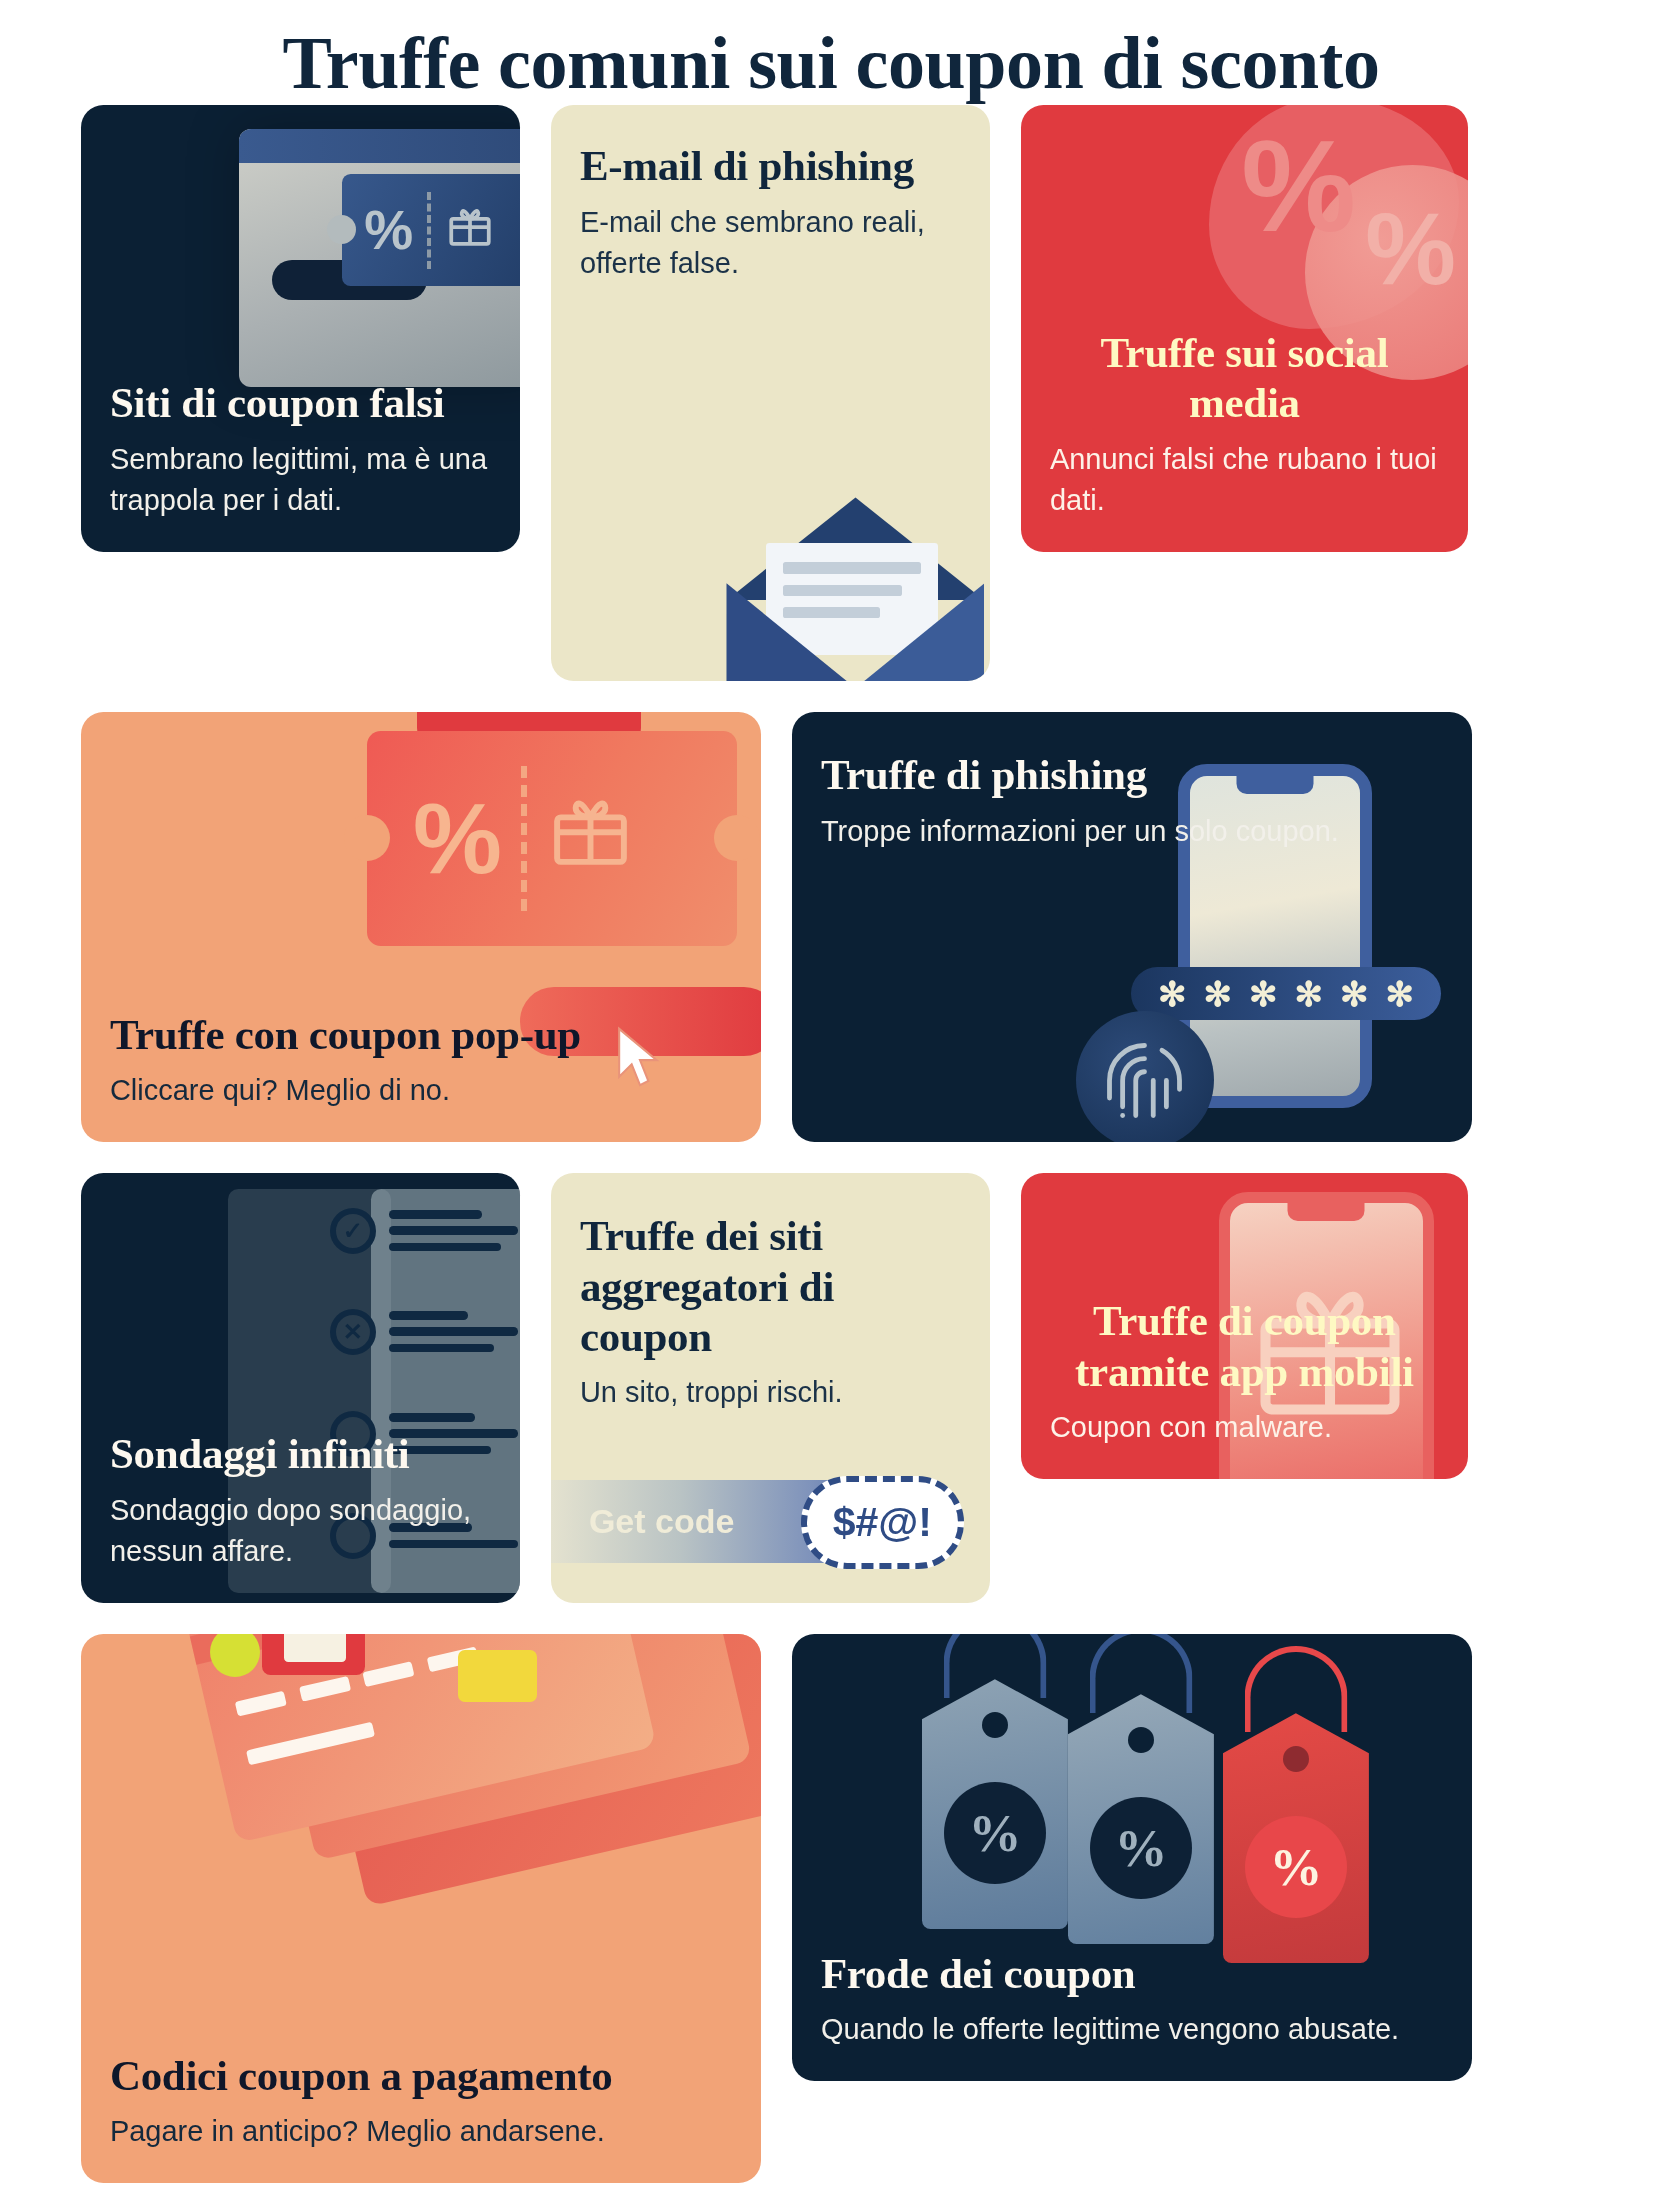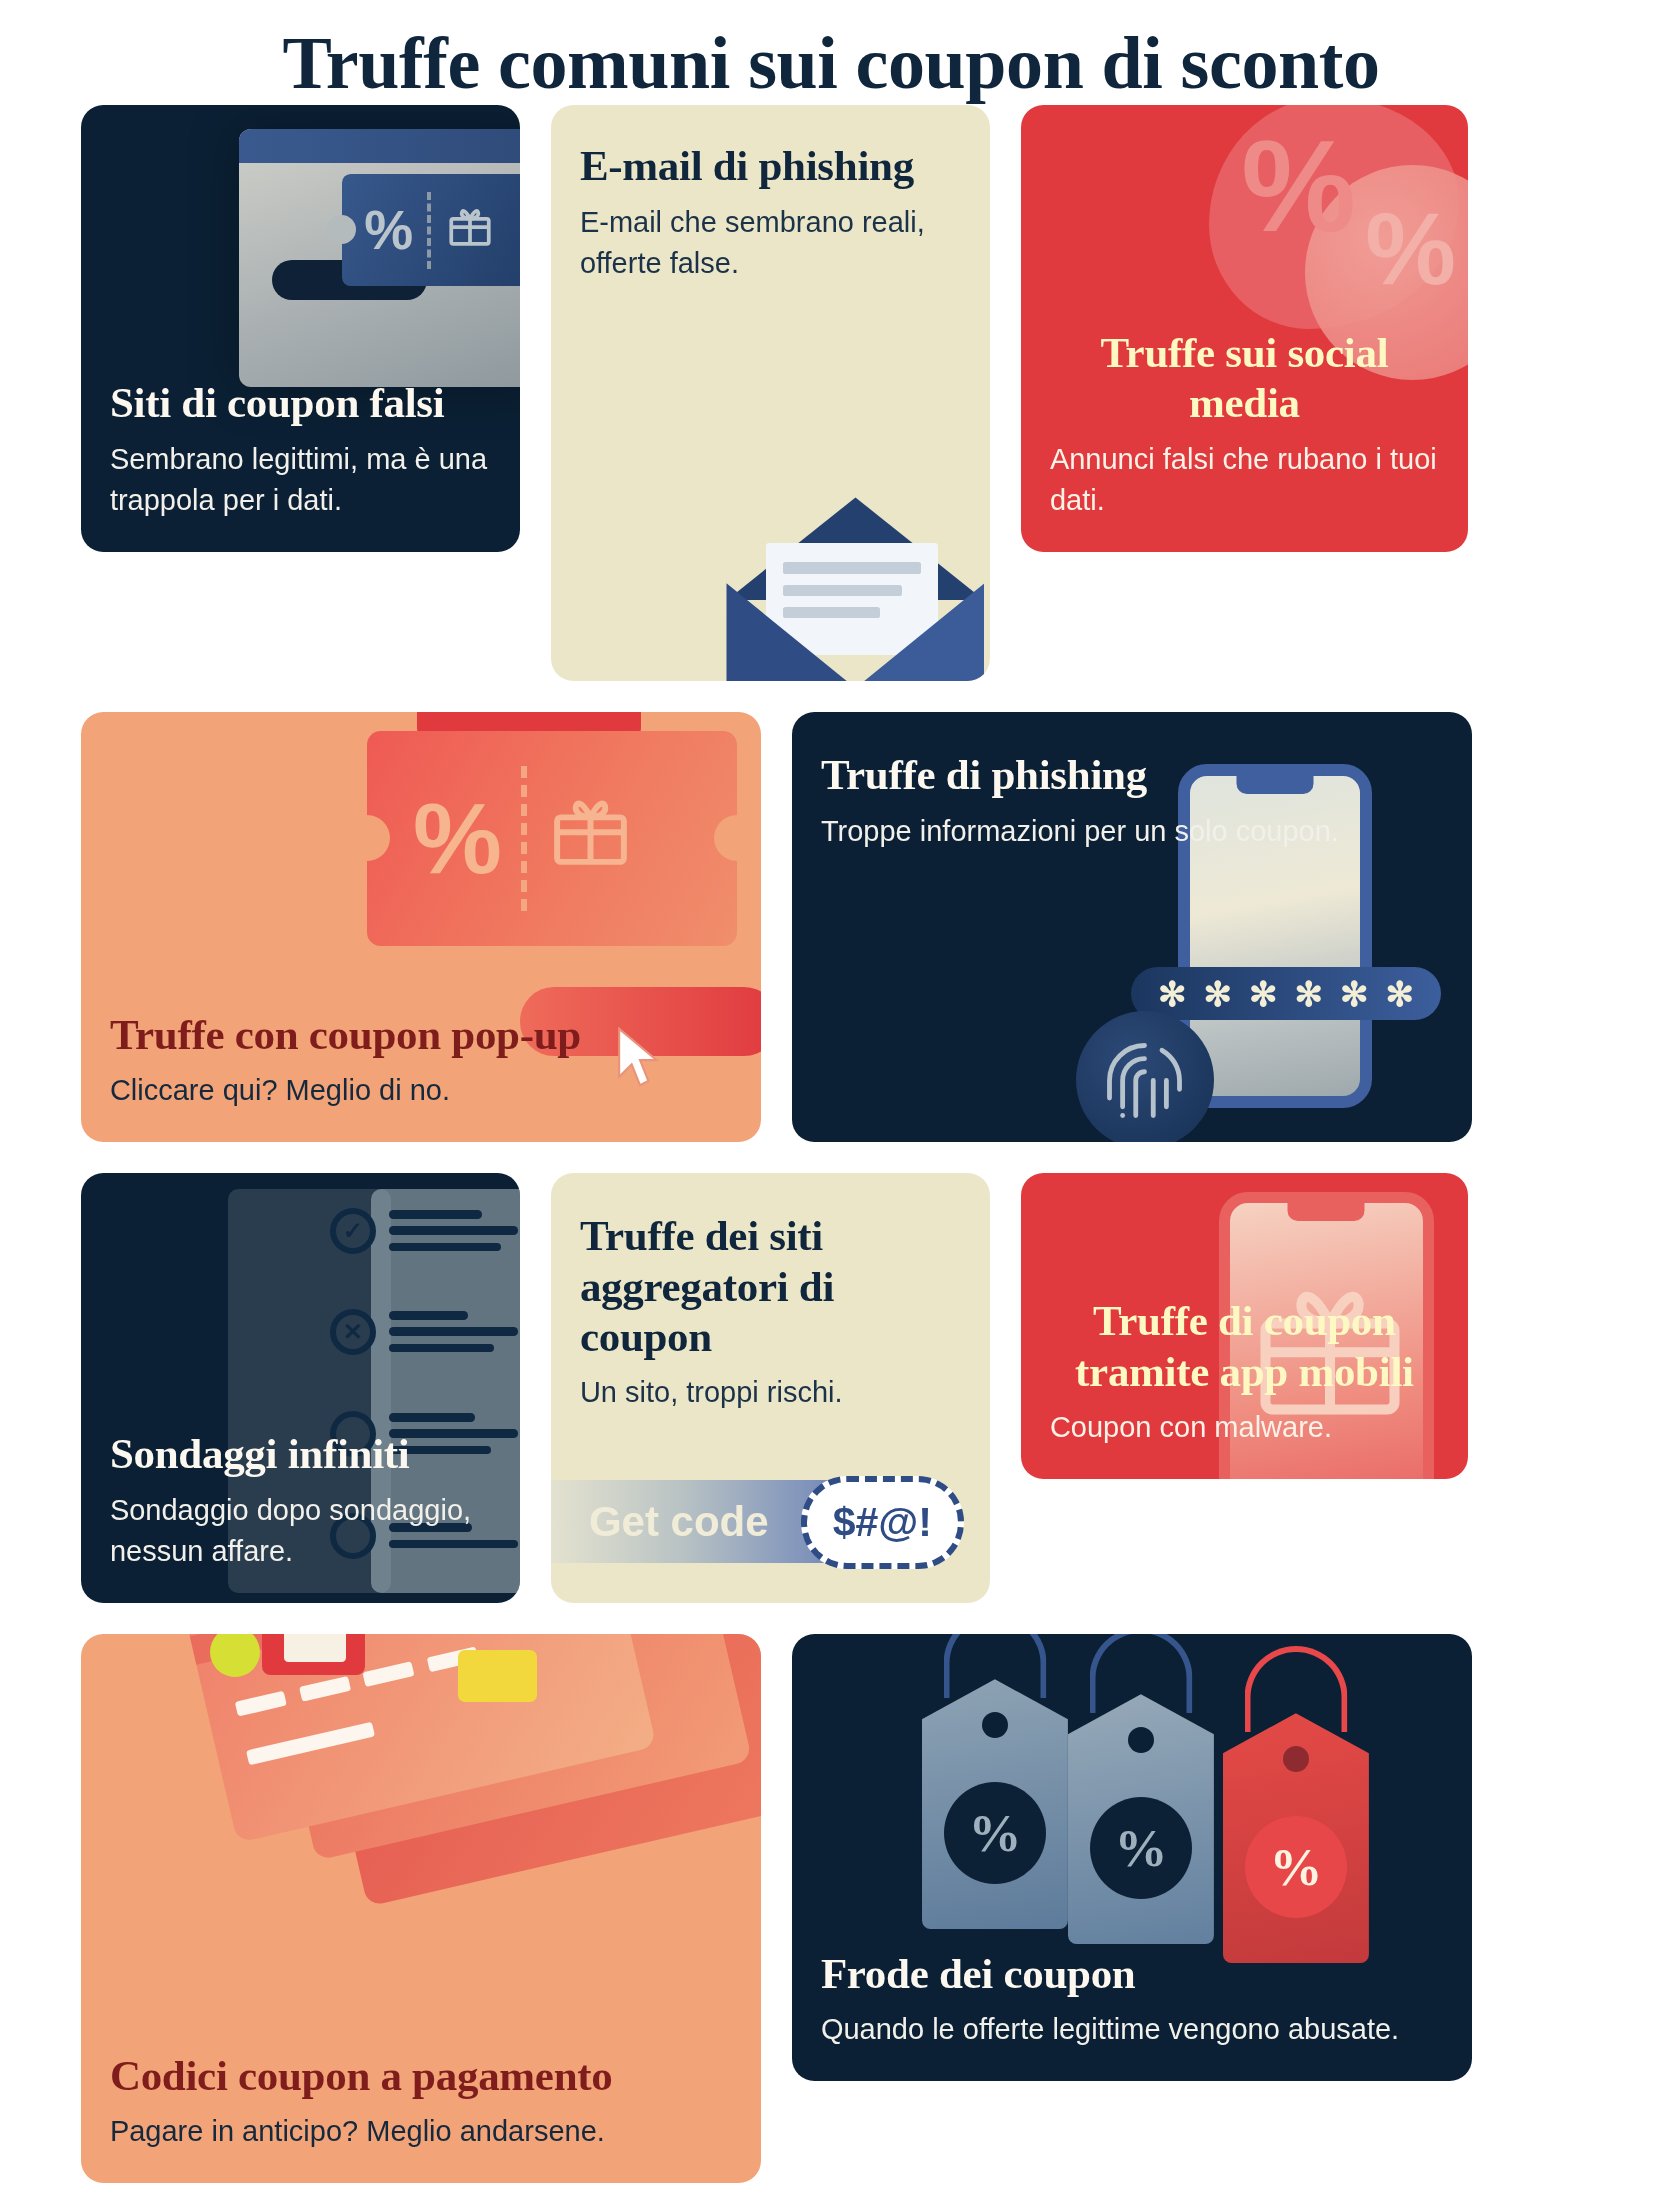--- a/index.html
+++ b/index.html
@@ -75,21 +75,21 @@
 
   .theme-cream { background: #ebe6c8; }
   .theme-cream .card-title { color: #10263c; }
   .theme-cream .card-desc  { color: #1b3248; }
 
   .theme-red   { background: #e03a3f; }
   .theme-red .card-title { color: #fef9c3; text-align: center; }
   .theme-red .card-desc  { color: #fdf2e8; }
 
   .theme-peach { background: #f2a377; }
-  .theme-peach .card-title { color: #7f1d1d; }
+  .theme-peach .card-title { color: #0f172a; }
   .theme-peach .card-desc  { color: #14293d; }
 
   .art { position: absolute; inset: 0; z-index: 1; pointer-events: none; }
   .spacer { flex: 1 1 auto; min-height: 8.6px; }
 
   
   .c1 { width: 439px; height: 447px; }
   .c1 .card-body { padding-top: 0; }
   .c2 { width: 439px; height: 576px; }
   .c2 .card-body { padding-top: 36px; }
@@ -260,21 +260,21 @@
   .clines i { display:block; height:8.6px; border-radius:4.3px; background:#0f2942; }
 
   
   .getcode {
     position:absolute; left:0; bottom:40px; width:370px; height:83px;
     border-radius:0 41px 41px 0;
     background:linear-gradient(90deg,#e4e2cf 0%,#b9c3c4 35%,#7f93bb 70%,#3a5a9c 100%);
     display:flex; align-items:center;
   }
   .getcode-label {
-    font-family:"Liberation Sans",sans-serif; font-weight:700; font-size:42px;
+    font-family:"Liberation Sans",sans-serif; font-weight:700; font-size:34px;
     color:#f0ecd8; margin-left:38px;
   }
   .codepill {
     position:absolute; left:250px; bottom:34px; width:163px; height:93px;
     border:6.9px dashed #2f4c85; border-radius:46px;
     background:#ffffff; display:flex; align-items:center; justify-content:center;
   }
   .codepill span { color:#2f4c85; font-weight:700; font-size:41px; }
 
   

